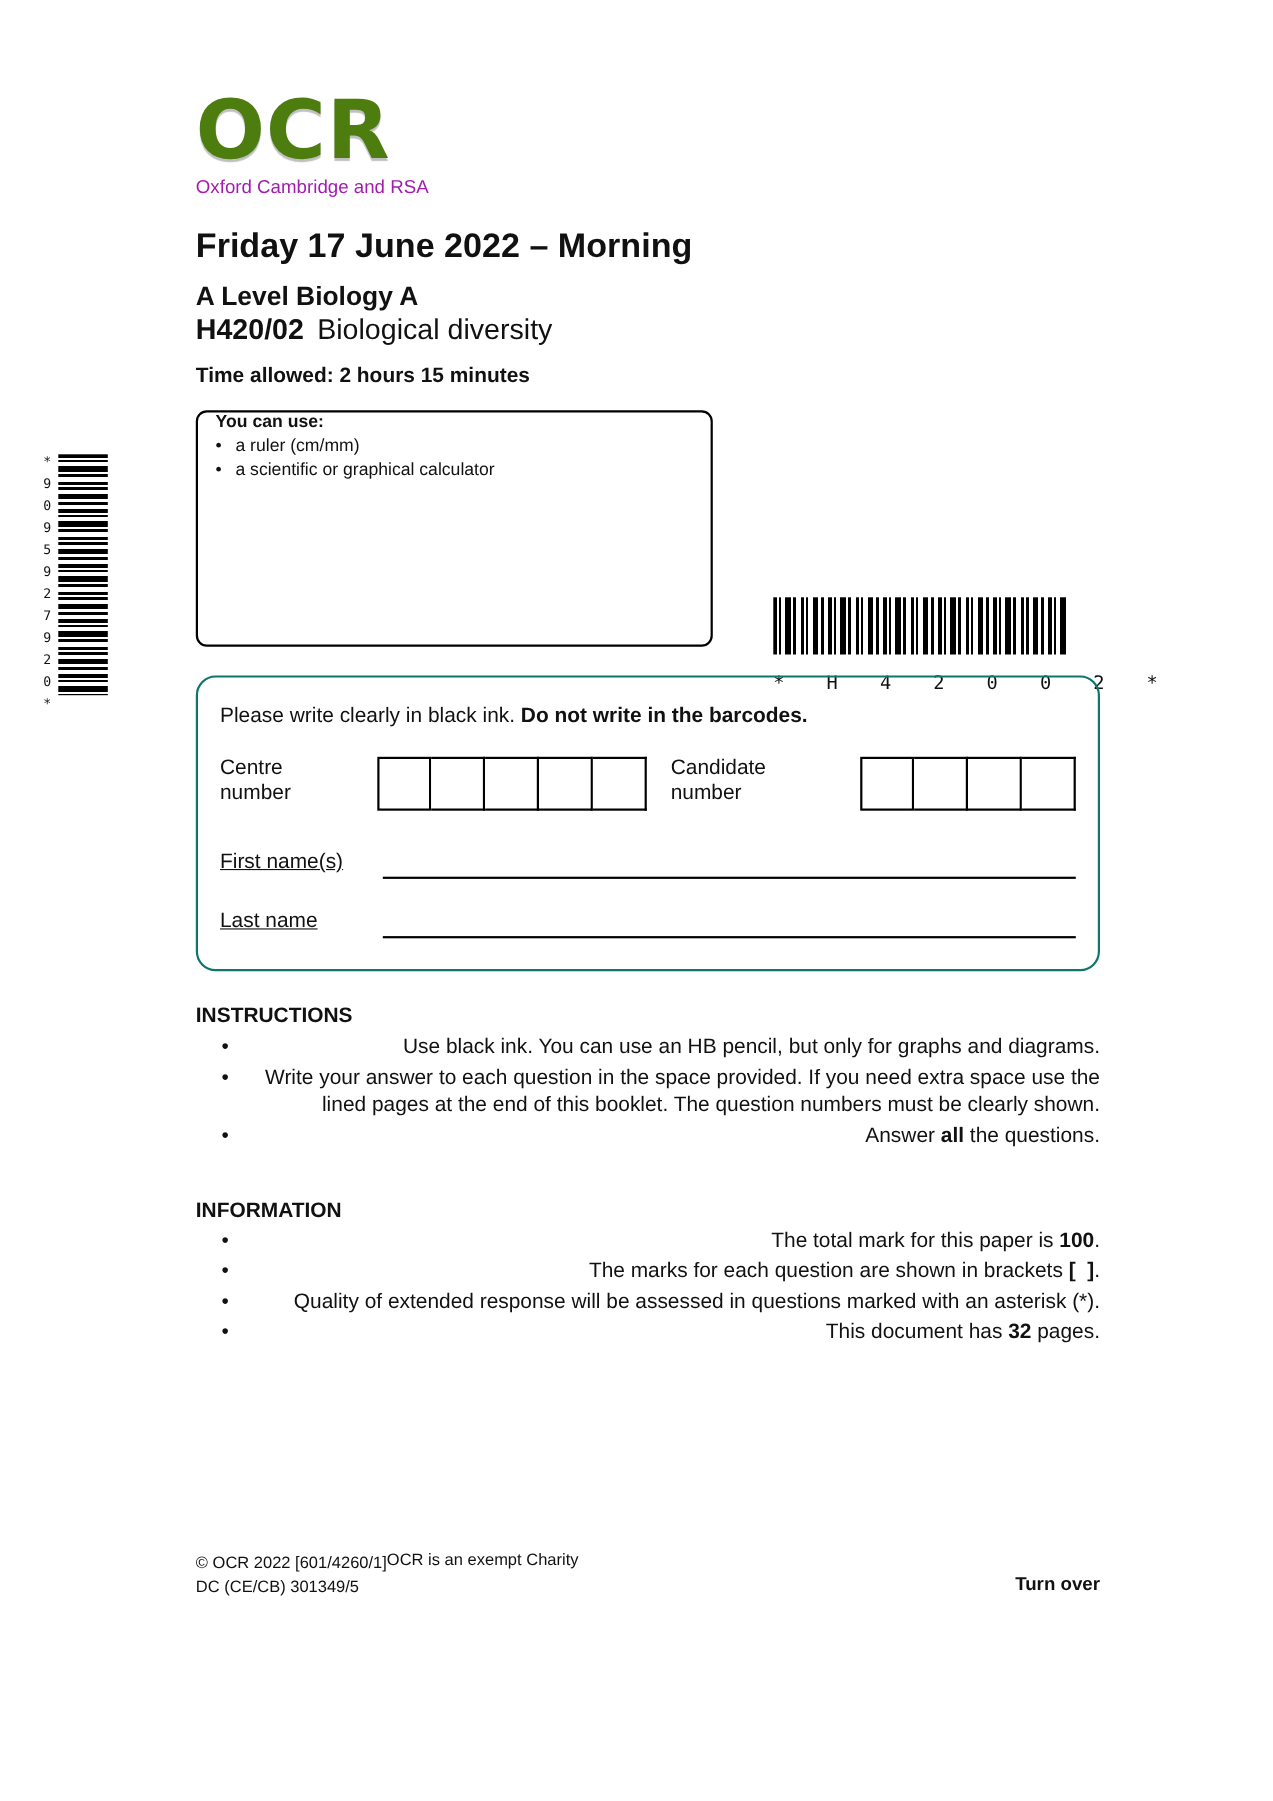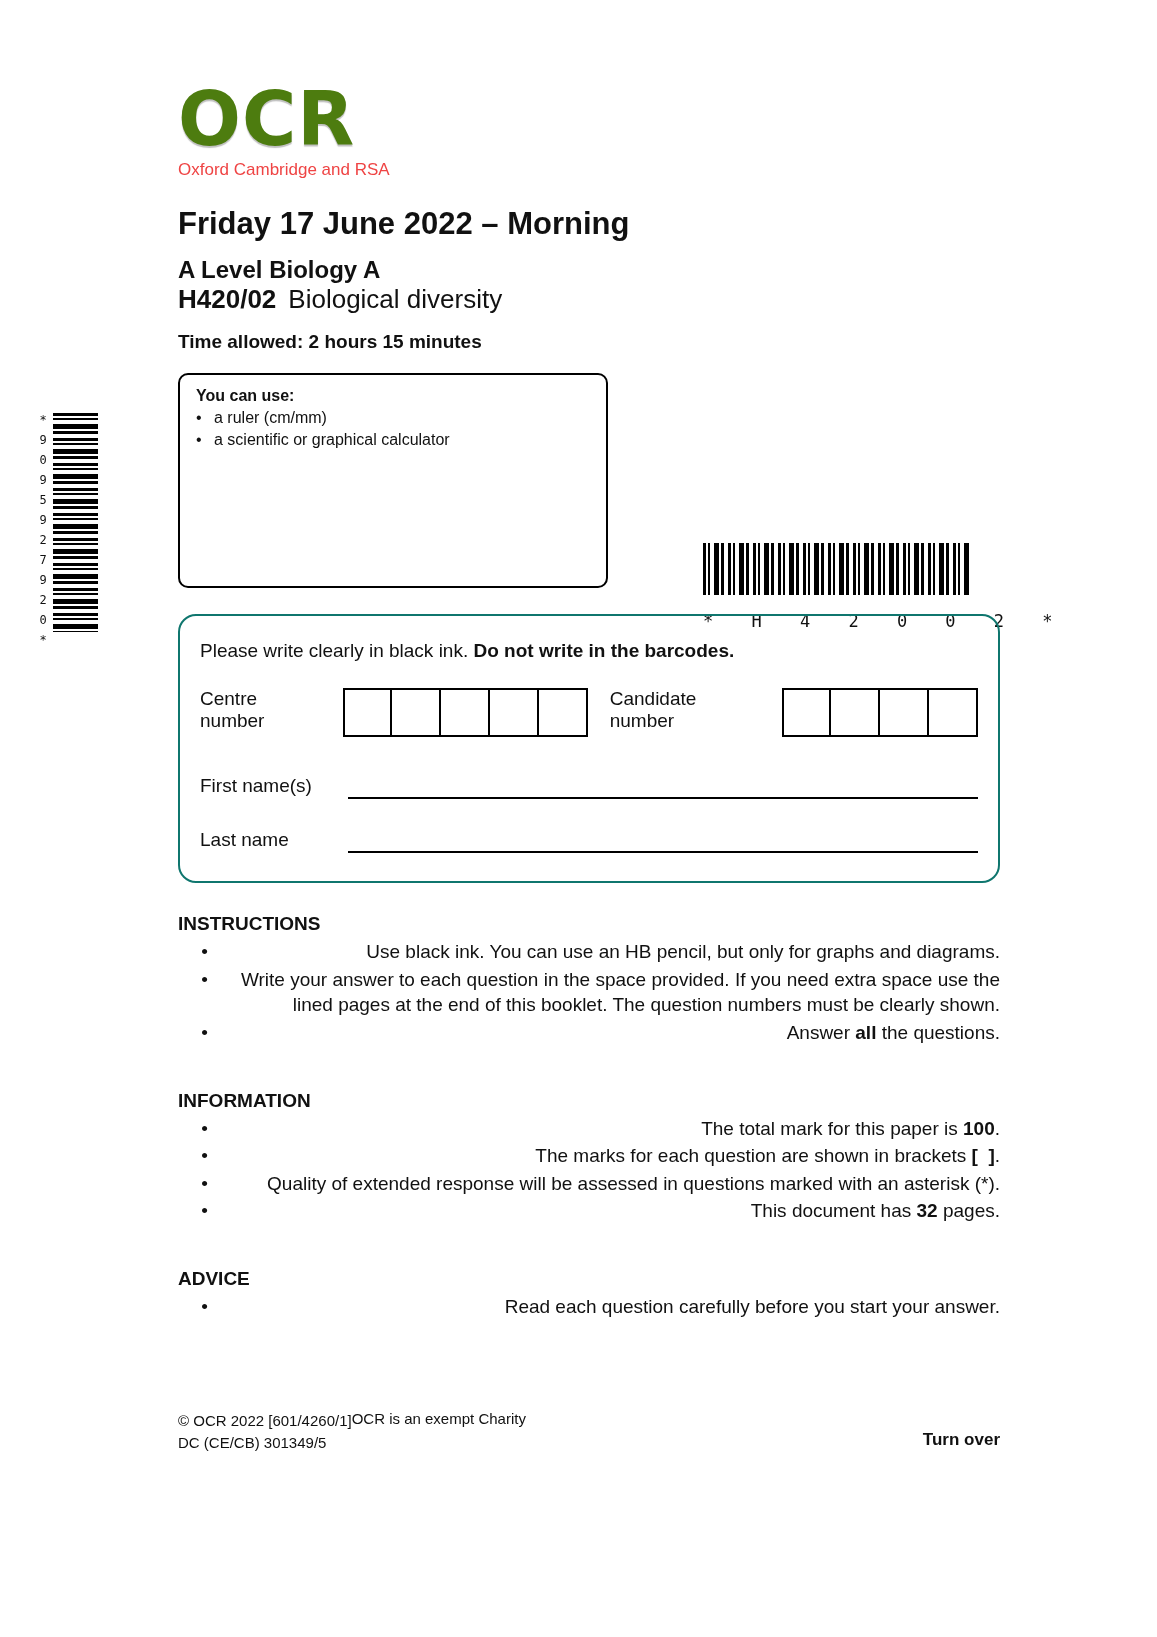--- a/index.html
+++ b/index.html
@@ -22,35 +22,35 @@
   .logo-block { margin-top:82px; }
   .logo-text {
     font-family:"DejaVu Sans", sans-serif;
     font-weight:900;
     font-size:74px;
     line-height:1;
     letter-spacing:1px;
     color:#4d7c0f;
     text-shadow:0 2px 1px rgba(0,0,0,0.25);
   }
-  .logo-tagline { font-size:17px; margin-top:4px; color:#ef4444; }
+  .logo-tagline { font-size:17px; margin-top:4px; color:#a21caf; }
 
   .date-title { margin-top:26px; font-size:31px; font-weight:bold; }
   .qualification { margin-top:14px; font-size:24px; font-weight:bold; }
   .paper-line { font-size:26px; }
   .paper-code { font-weight:bold; margin-right:12px; }
   .time-allowed { margin-top:16px; font-size:19px; font-weight:bold; }
 
   
   .materials-box {
     margin-top:20px;
-    width:430px; height:215px;
+    width:470px; height:215px;
     border:2px solid #000;
     border-radius:10px;
-    padding:12px 16px;
+    padding:0 16px;
   }
   .materials-heading { font-size:16px; font-weight:bold; }
   .materials-item { font-size:16px; margin-top:4px; display:flex; }
   .materials-item::before { content:"•"; width:18px; flex:0 0 18px; }
 
   
   .left-barcode {
     position:absolute;
     left:36px; top:413px;
     display:flex; align-items:stretch;
@@ -127,22 +127,23 @@
   .cell {
     width:49px; height:49px;
     border:2px solid #000;
     background:#fff;
   }
   .cell + .cell { border-left:none; }
   .candidate-label { margin-left:22px; margin-right:14px; }
 
   .name-row {
     display:flex;
-    align-items:center;
+    align-items:flex-start;
     font-size:19px;
+    text-decoration:underline;
   }
   .name-row.first { margin-top:36px; }
   .name-row.last { margin-top:28px; }
   .name-row .label { flex:0 0 148px; }
   .name-line {
     flex:1;
     border-bottom:2px solid #000;
     height:26px;
   }
 
@@ -276,26 +277,20 @@
           <span class="txt"><span>The marks for each question are shown in brackets </span><b>[&nbsp;&nbsp;]</b><span>.</span></span>
         </div>
       <div class="bullet-item">
           <span class="txt"><span>Quality of extended response will be assessed in questions marked with an asterisk (*).</span></span>
         </div>
       <div class="bullet-item">
           <span class="txt"><span>This document has </span><b>32</b><span> pages.</span></span>
         </div>
     </div>
 
-    <div class="section advice">
-      <div class="section-heading">ADVICE</div>
-      <div class="bullet-item">
-          <span class="txt"><span>Read each question carefully before you start your answer.</span></span>
-        </div>
-    </div>
 
   </div>
 
   <div class="footer">
     <div class="footer-left">
       <div>© OCR 2022 [601/4260/1]</div>
       <div>DC (CE/CB) 301349/5</div>
     </div>
     <div class="footer-center">OCR is an exempt Charity</div>
     <div class="footer-right">Turn over</div>

